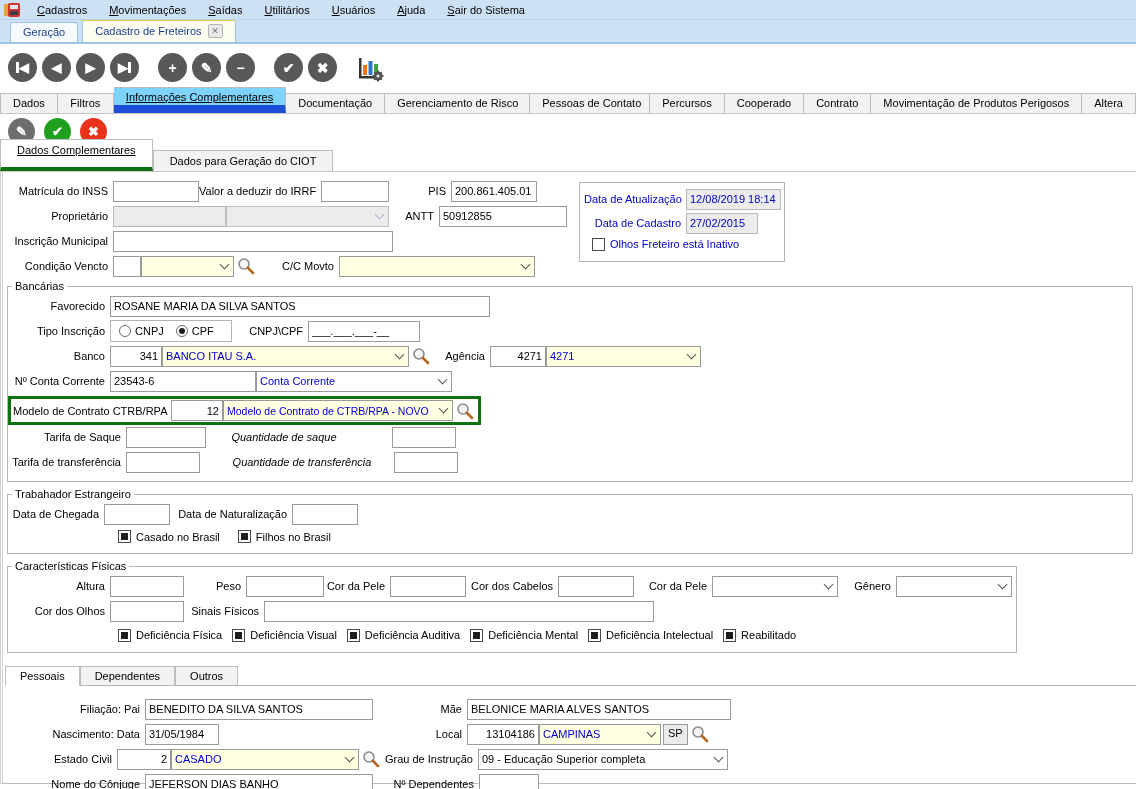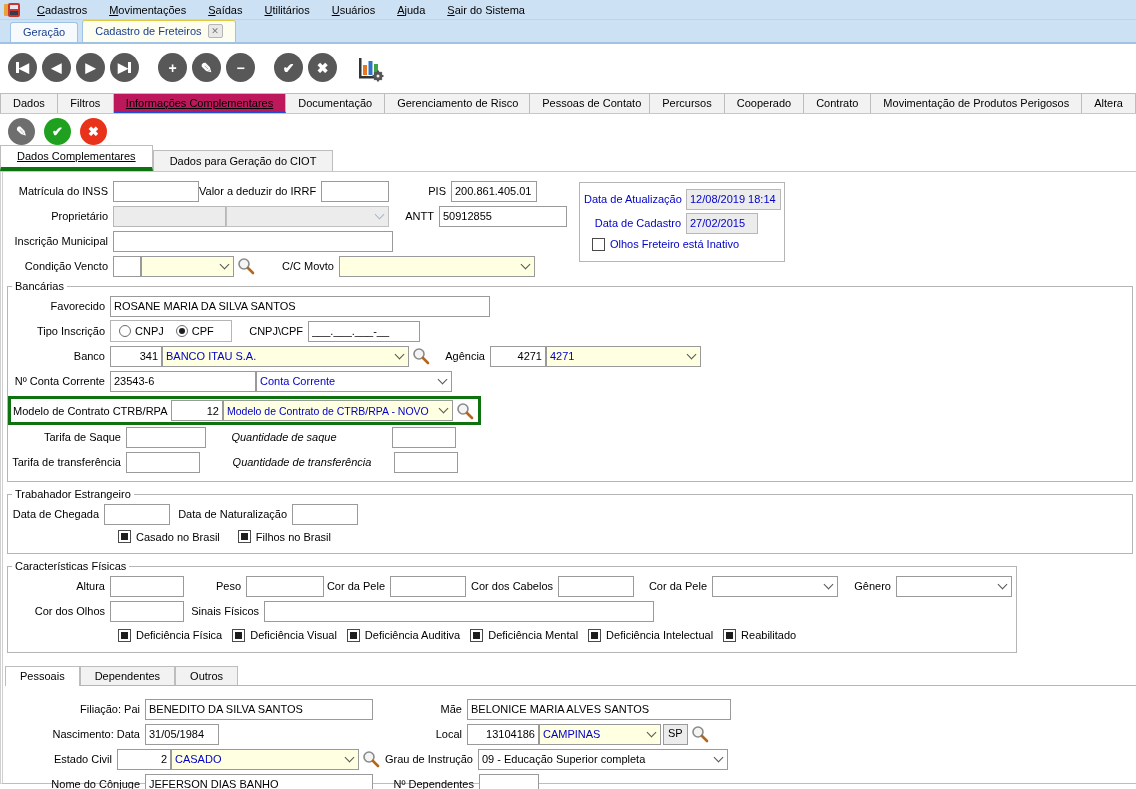--- a/index.html
+++ b/index.html
@@ -30,32 +30,32 @@
   .tbtn.sp { margin-left:14px; }
   .tbtn .bar { display:inline-block; width:3px; height:11px; background:#fff; }
   .tbtn .tri { font-size:13px; line-height:1; }
   .chart-btn { margin-left:14px; }
 
   
   .maintabs { display:flex; align-items:flex-end; background:#fff; border-bottom:1px solid #c7c7c7; height:23px; }
   .mtab { background:#f2f2f2; border:1px solid #bdbdbd; border-bottom:none; padding:3px 12px 4px 12px;
     white-space:nowrap; }
   .mtab + .mtab { border-left:none; }
-  .mtab.active { background:#be185d; text-decoration:underline; border-bottom:2px solid #1d4ed8; padding-bottom:2px; }
+  .mtab.active { background:#7dd3fc; text-decoration:underline; border-bottom:8px solid #1d4ed8; padding-bottom:2px; }
 
   
   .subtoolbar { height:34px; display:flex; align-items:center; gap:9px; padding-left:8px; background:#fff; }
   .sbtn { width:27px; height:27px; border-radius:50%; color:#fff; display:flex; align-items:center;
     justify-content:center; font-size:13px; font-weight:bold; }
   .sbtn.gray { background:#6e6e6e; } .sbtn.green { background:#1fa11f; } .sbtn.red { background:#e8331a; }
 
   
   .subtabs { display:flex; align-items:flex-end; border-bottom:1px solid #c7c7c7; height:24px; background:#fff; }
   .stab { background:#f2f2f2; border:1px solid #bdbdbd; border-bottom:none; padding:4px 16px; white-space:nowrap; }
-  .stab.active { background:#fff; text-decoration:underline; border-bottom:4px solid #0e720e; padding-bottom:5px; }
+  .stab.active { background:#fff; text-decoration:underline; border-bottom:4px solid #0e720e; padding-bottom:11px; }
 
   
   .content { position:relative; background:#fff; border-left:3px double #d0d0d0;
     border-bottom:1px solid #bdbdbd; height:612px; padding:8px 0 0 2px; }
   .row { display:flex; align-items:center; margin-bottom:3px; height:22px; }
   .lbl { text-align:right; padding-right:5px; white-space:nowrap; }
   .llbl { text-align:center; padding-left:8px; white-space:nowrap;font-style:italic; }
   .txt { height:21px; border:1px solid #9a9a9a; background:#fff; font:11px "Liberation Sans",sans-serif;
     padding:0 3px; color:#000; }
   .txt.num { text-align:right; }

